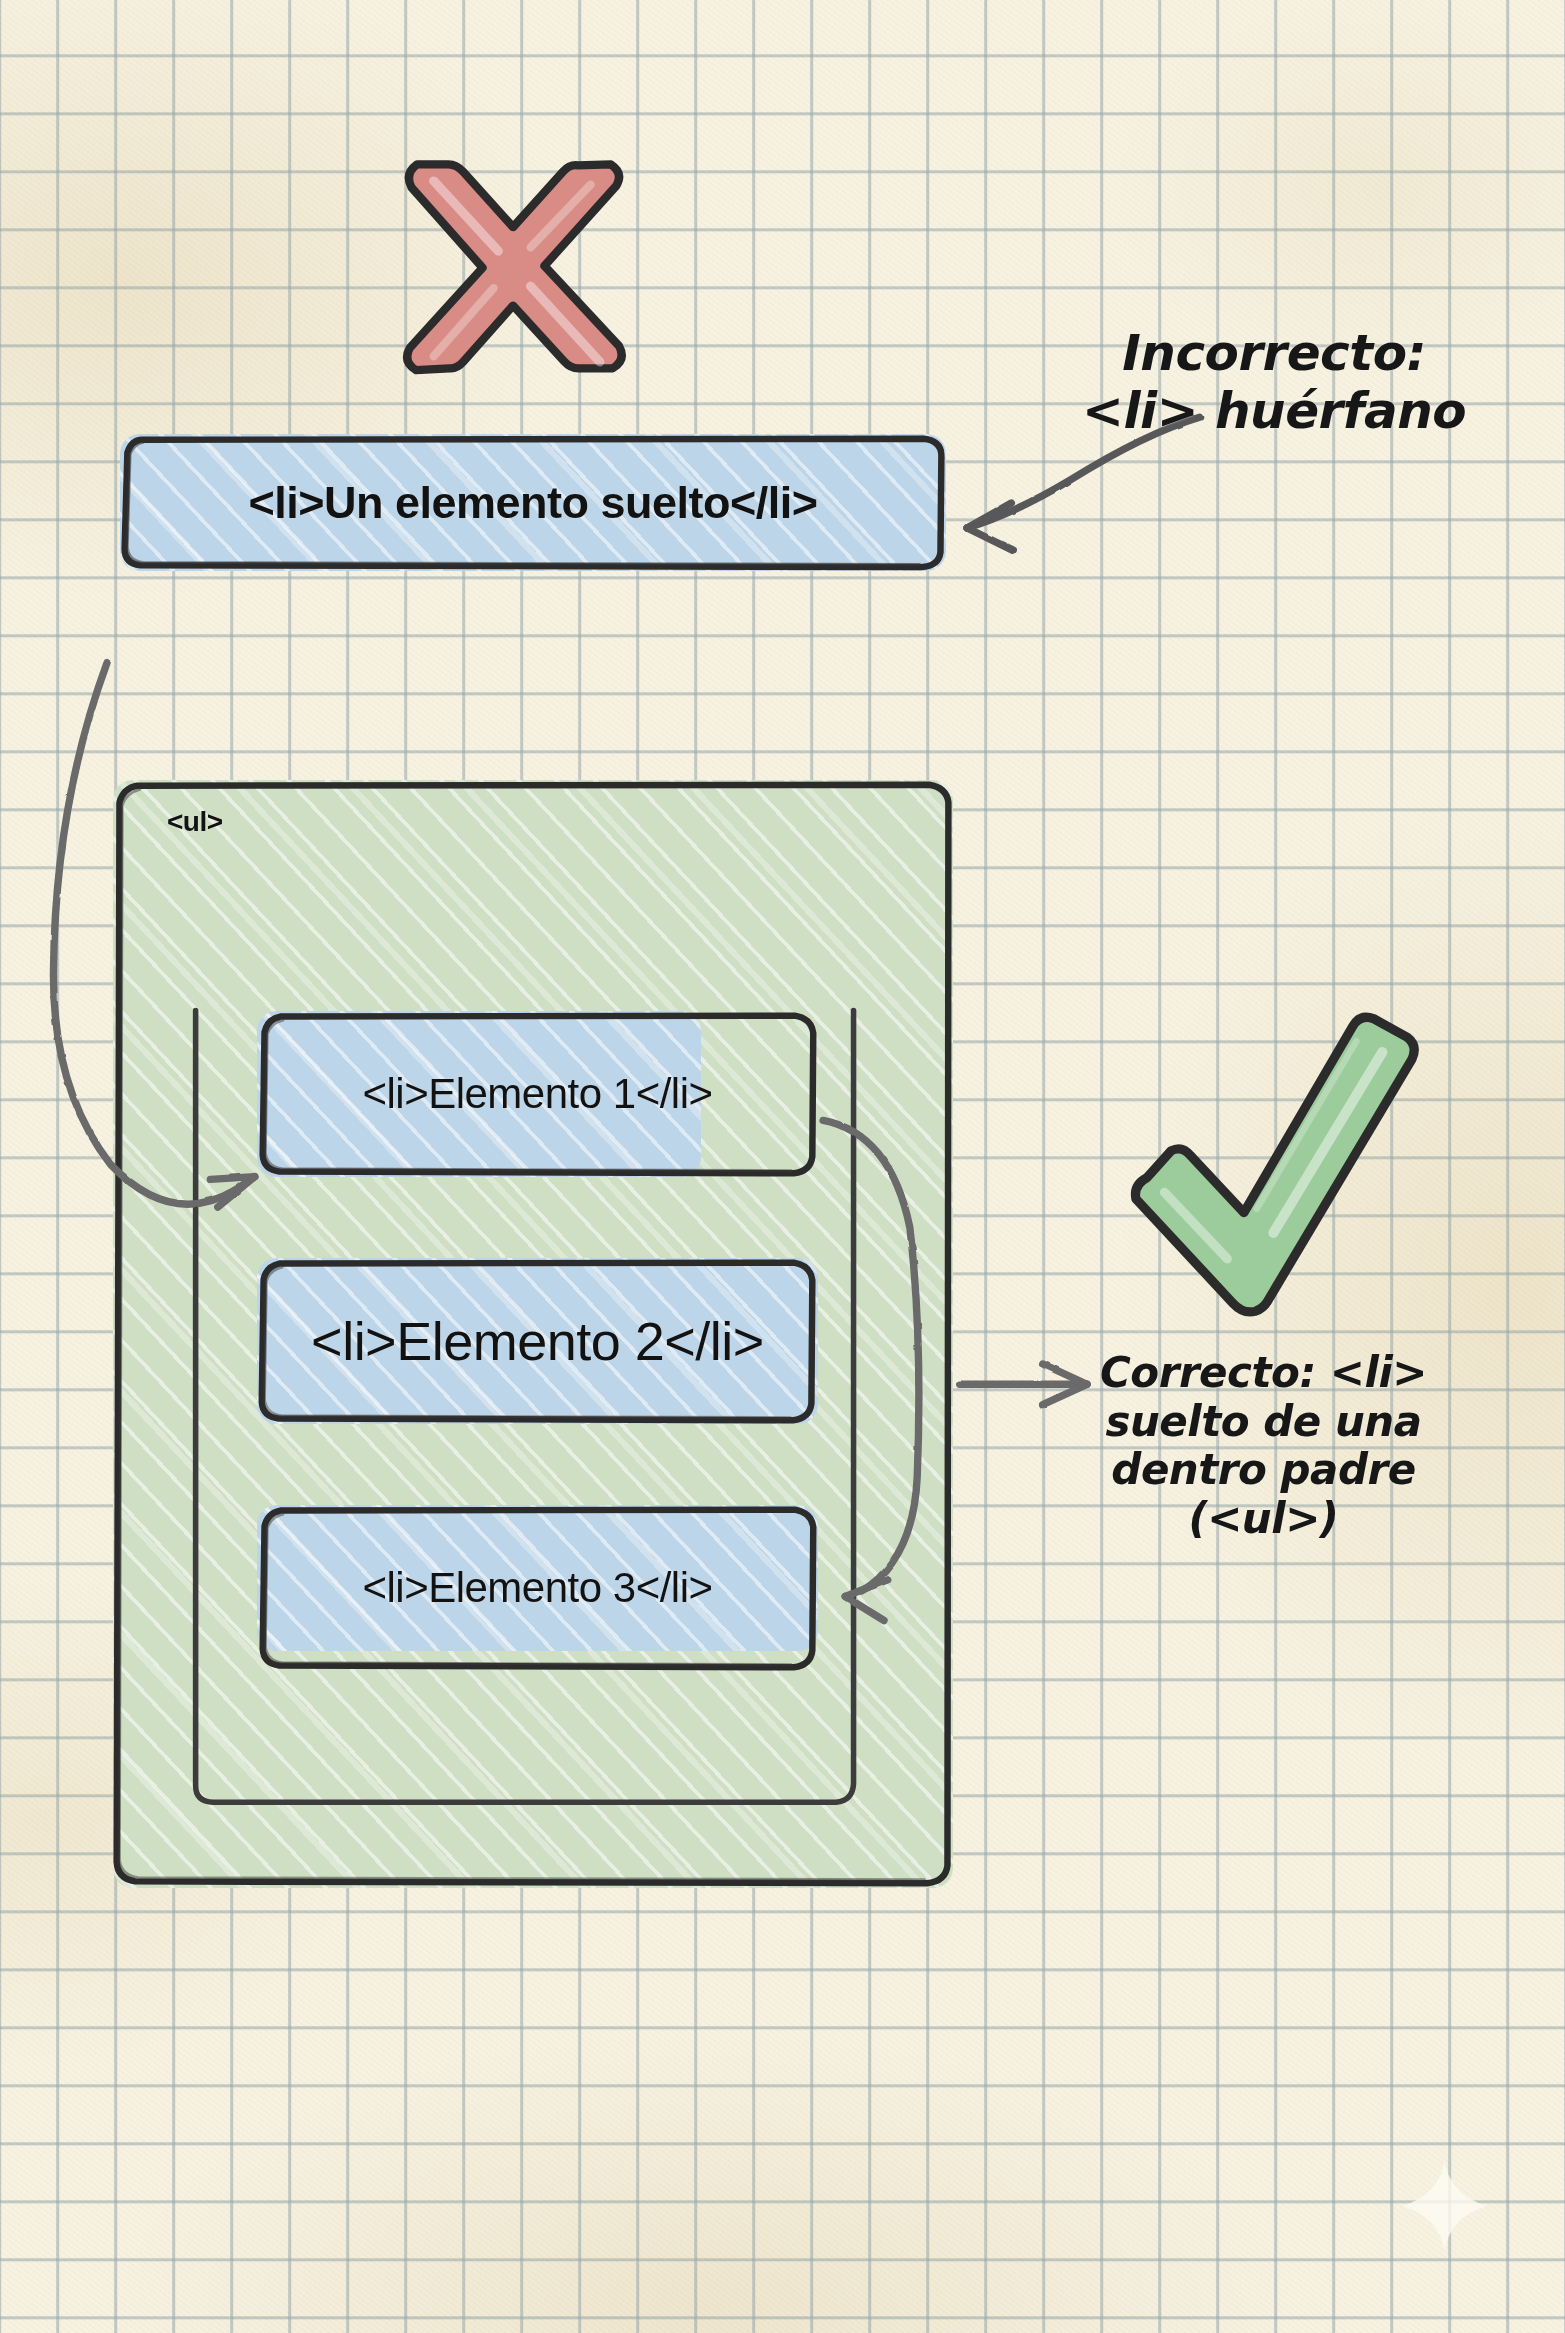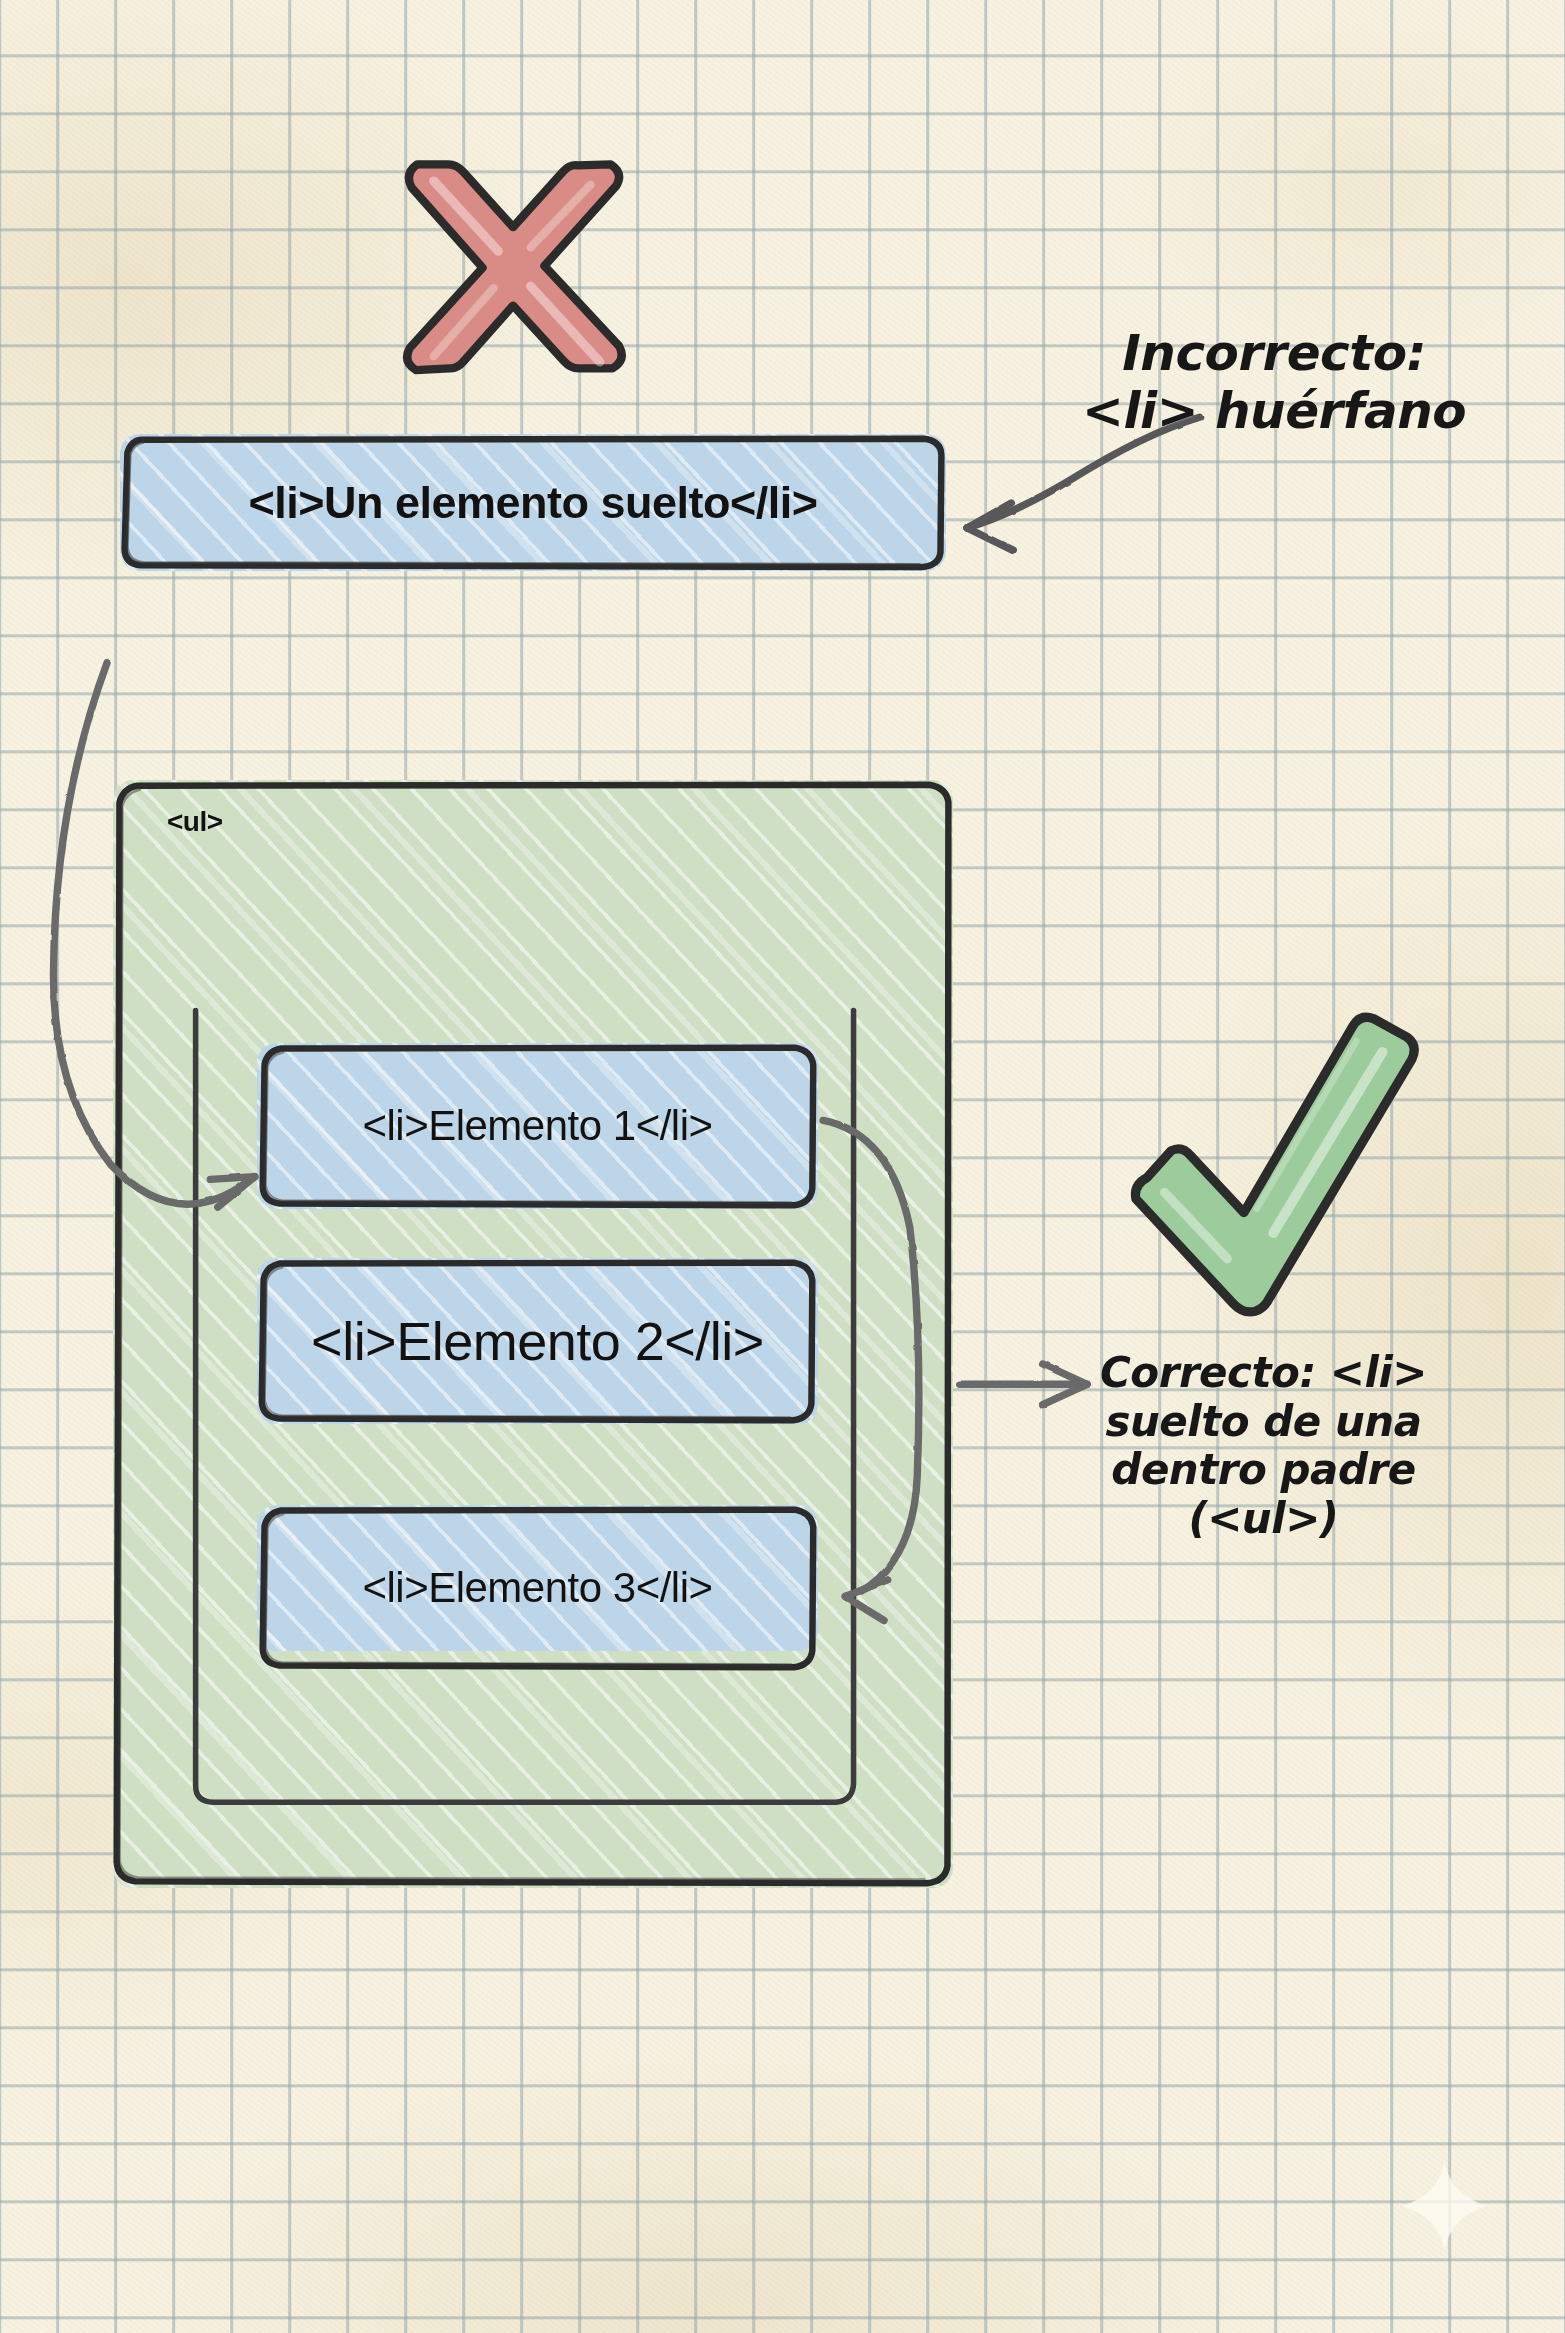--- a/index.html
+++ b/index.html
@@ -167,21 +167,21 @@
         <path d="M29,10 Q14,14 10,27 L7,1170 Q9,1186 27,1189 L879,1191" fill="none" stroke="#3a3a3a" stroke-width="3" stroke-linecap="round" opacity="0.5"></path>
       </svg>
     </div>
     <div class="label code-bold" style="left:31px; top:26px; font-size:28px;margin-left:23px;">&lt;ul&gt;</div>
   </div>
 
   <svg class="overlay" viewBox="0 0 1696 2528" width="1565" height="2333">
     <path d="M212,1095 L212,1935 Q212,1952 231,1953 L906,1953 Q924,1951 925,1933 L925,1095" fill="none" stroke="#3c3c3c" stroke-width="6" stroke-linecap="round" stroke-linejoin="round"></path>
   </svg>
 
-  <div class="sketch-box node-blue" style="left:257px; top:1011px; width:561px; height:166px;margin-top:32px;">
+  <div class="sketch-box node-blue" style="left:257px; top:1011px; width:444px; height:166px;">
     <div class="fill"></div>
     <div class="stroke">
       <svg width="561" height="166" viewBox="0 0 608 180" style="position:absolute;left:0;top:0;">
         <path d="M25,6 Q11,9 8,23 L6,156 Q7,172 24,174 L582,176 Q600,174 602,158 L603,24 Q601,8 583,5 Z" fill="none" stroke="#2b2b2b" stroke-width="7" stroke-linecap="round" stroke-linejoin="round"></path>
         <path d="M28,10 Q15,13 11,25 L9,154 Q11,169 27,171 L579,173" fill="none" stroke="#3a3a3a" stroke-width="3" stroke-linecap="round" opacity="0.5"></path>
       </svg>
     </div>
     <div class="label code-reg" style="left:0; top:0; width:561px; height:166px; display:flex; align-items:center; justify-content:center; font-size:42px;">&lt;li&gt;Elemento 1&lt;/li&gt;</div>
   </div>
 

